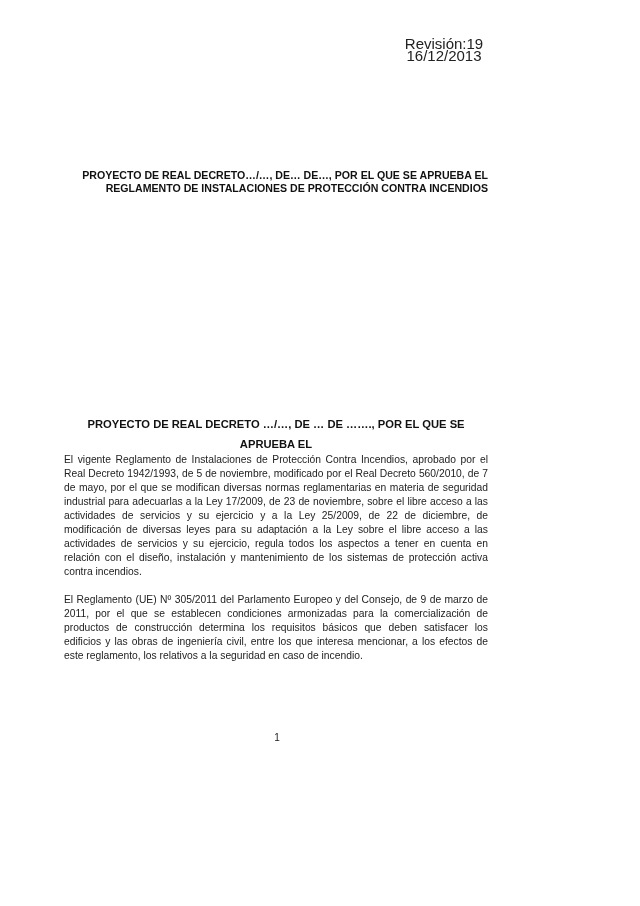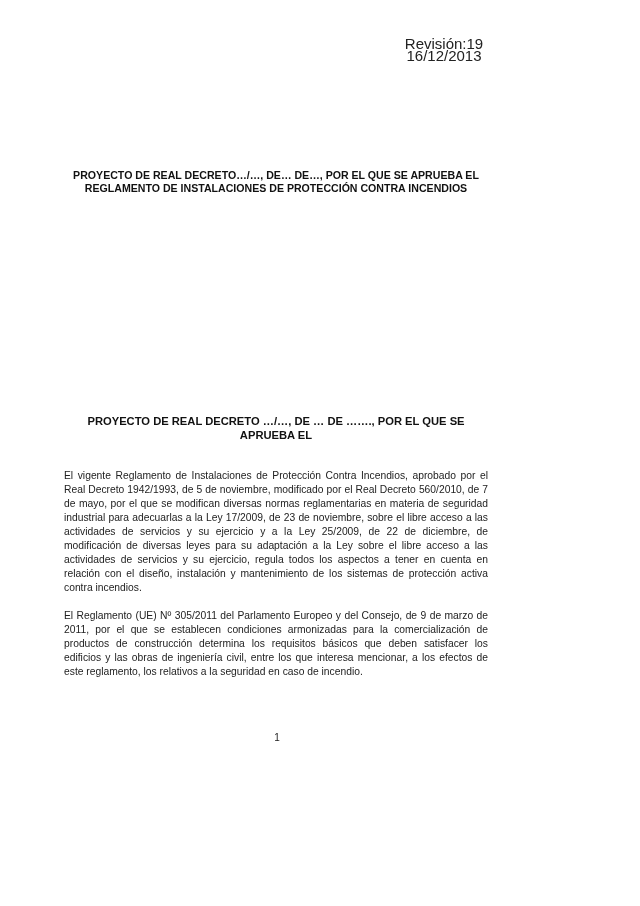--- a/index.html
+++ b/index.html
@@ -24,47 +24,46 @@
       font-size: 15px;
       line-height: 12px;
       color: #222;
     }
     .revision div { text-align: center; }
     .cover-title {
       position: absolute;
       top: 169px;
       left: 64px;
       width: 424px;
-      text-align: center;
+      text-align: right;
       font-size: 10.6px;
       font-weight: bold;
       line-height: 13px;
       letter-spacing: 0px;
       color: #111;
     }
     .main-title {
       position: absolute;
       top: 414px;
       left: 60px;
       width: 432px;
       text-align: center;
       font-size: 11.2px;
       font-weight: bold;
-      line-height: 14px;
+      line-height: 20px;
       color: #111;
     }
     .body-text {
       position: absolute;
       top: 453px;
       left: 64px;
       width: 424px;
       font-size: 10.3px;
       line-height: 14px;
       color: #222;
-      margin-top: 16px;
     }
     .body-text p {
       margin: 0 0 14px 0;
       text-align: justify;
     }
     .page-number {
       position: absolute;
       top: 732px;
       left: 272px;
       width: 10px;

